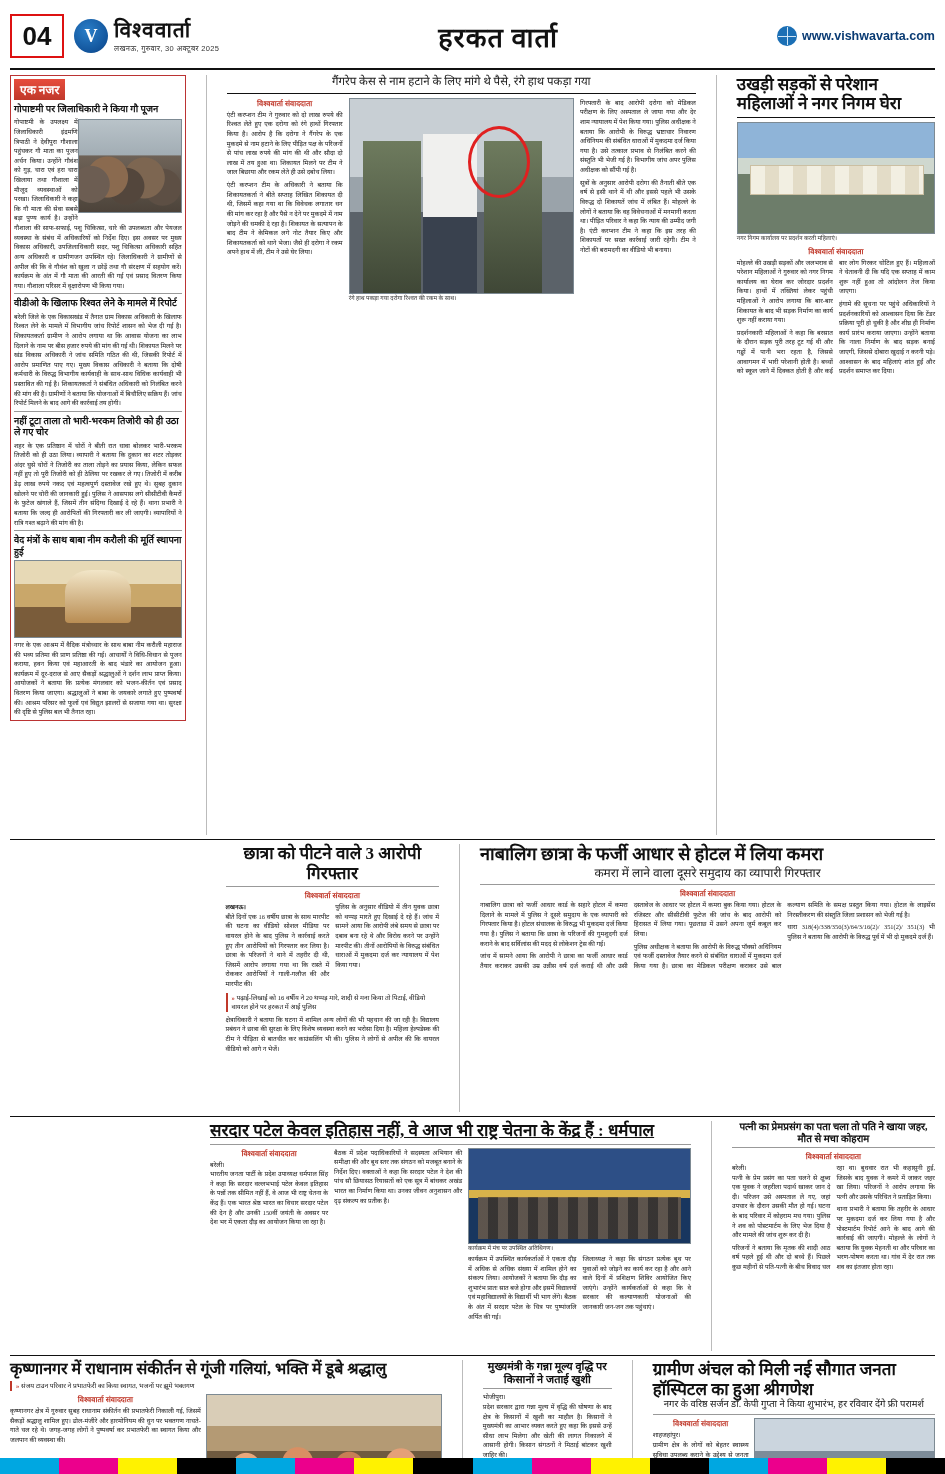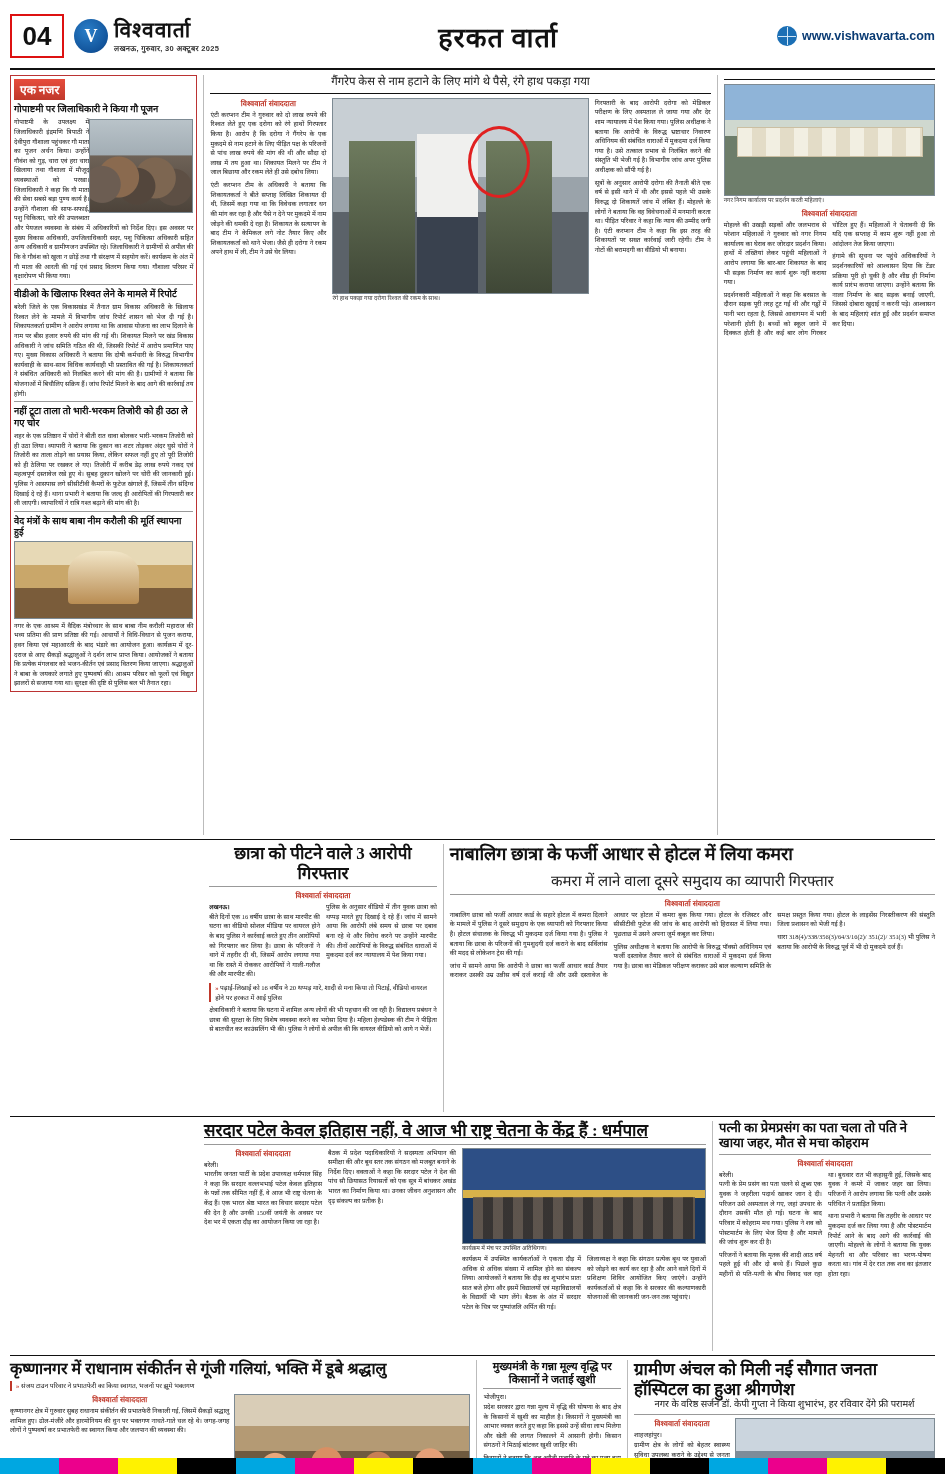--- a/index.html
+++ b/index.html
@@ -41,21 +41,21 @@
     background: radial-gradient(circle at 40% 35%, #2a7fc9 0%, #12549b 70%, #0b3c74 100%);
     display:flex;align-items:center;justify-content:center;
     color:#fff;font-weight:bold;font-size:18px;
     font-family:"Liberation Serif", serif;
   }
   .brand-hi {
     font-family:"Liberation Serif", serif;
     font-size:21px; font-weight:bold; letter-spacing:1px;
     line-height:1;
   }
-  .brand-sub { font-size:7.5px; color:#333; margin-top:2px; letter-spacing:.3px;font-weight:bold;}
+  .brand-sub { font-size:7.5px; color:#333; margin-top:2px; letter-spacing:.3px;}
   .masthead-title {
     flex:1; text-align:center;
     font-family:"Liberation Serif", serif;
     font-size:27px; font-weight:bold; letter-spacing:1px;
   }
   .site {
     display:flex;align-items:center;gap:5px;
     font-size:12.5px; font-weight:bold; color:#0b3c74;
   }
   .globe {
@@ -66,21 +66,21 @@
     content:""; position:absolute; left:50%; top:1px; width:1px; height:18px;
     background:#cfe6f7;
   }
   .globe:after{
     content:""; position:absolute; top:50%; left:1px; width:18px; height:1px;
     background:#cfe6f7;
   }
 
   
   .content { position:relative; margin-top:5px; }
-  .cols { display:flex; gap:6px; }
+  .cols { display:flex; gap:20px; }
   .col { }
   .vrule { width:1px; background:#bbb; }
 
   h1.lead {
     font-family:"Liberation Serif", serif;
     font-weight:bold;
     text-align:center;
     margin:0 0 2px 0;
     line-height:1.12;
   }
@@ -322,20 +322,21 @@
           <div style="width:116px;">
             <div class="body-text">गिरफ्तारी के बाद आरोपी दरोगा को मेडिकल परीक्षण के लिए अस्पताल ले जाया गया और देर शाम न्यायालय में पेश किया गया। पुलिस अधीक्षक ने बताया कि आरोपी के विरुद्ध भ्रष्टाचार निवारण अधिनियम की संबंधित धाराओं में मुकदमा दर्ज किया गया है। उसे तत्काल प्रभाव से निलंबित करने की संस्तुति भी भेजी गई है। विभागीय जांच अपर पुलिस अधीक्षक को सौंपी गई है।</div>
             <div class="body-text" style="margin-top:3px;">सूत्रों के अनुसार आरोपी दरोगा की तैनाती बीते एक वर्ष से इसी थाने में थी और इससे पहले भी उसके विरुद्ध दो शिकायतें जांच में लंबित हैं। मोहल्ले के लोगों ने बताया कि वह विवेचनाओं में मनमानी करता था। पीड़ित परिवार ने कहा कि न्याय की उम्मीद जगी है। एंटी करप्शन टीम ने कहा कि इस तरह की शिकायतों पर सख्त कार्रवाई जारी रहेगी। टीम ने नोटों की बरामदगी का वीडियो भी बनाया।</div>
           </div>
         </div>
       </div>
 
       <div class="vrule" style="height:760px;"></div>
 
       <div class="col" style="width:212px;">
+        <h1 class="lead" style="font-size:17px;text-align:left;">उखड़ी सड़कों से परेशान महिलाओं ने नगर निगम घेरा</h1>
         <div class="hrule"></div>
         <div class="photo ph-banner" style="height:112px;"></div>
         <div class="cap">नगर निगम कार्यालय पर प्रदर्शन करती महिलाएं।</div>
         <div class="byline" style="margin-top:3px;">विश्ववार्ता संवाददाता</div>
         <div class="txtcols2">
           <div class="body-text">मोहल्ले की उखड़ी सड़कों और जलभराव से परेशान महिलाओं ने गुरुवार को नगर निगम कार्यालय का घेराव कर जोरदार प्रदर्शन किया। हाथों में तख्तियां लेकर पहुंची महिलाओं ने आरोप लगाया कि बार-बार शिकायत के बाद भी सड़क निर्माण का कार्य शुरू नहीं कराया गया।</div>
           <div class="body-text" style="margin-top:3px;">प्रदर्शनकारी महिलाओं ने कहा कि बरसात के दौरान सड़क पूरी तरह टूट गई थी और गड्ढों में पानी भरा रहता है, जिससे आवागमन में भारी परेशानी होती है। बच्चों को स्कूल जाने में दिक्कत होती है और कई बार लोग गिरकर चोटिल हुए हैं। महिलाओं ने चेतावनी दी कि यदि एक सप्ताह में काम शुरू नहीं हुआ तो आंदोलन तेज किया जाएगा।</div>
           <div class="body-text" style="margin-top:3px;">हंगामे की सूचना पर पहुंचे अधिकारियों ने प्रदर्शनकारियों को आश्वासन दिया कि टेंडर प्रक्रिया पूरी हो चुकी है और शीघ्र ही निर्माण कार्य प्रारंभ कराया जाएगा। उन्होंने बताया कि नाला निर्माण के बाद सड़क बनाई जाएगी, जिससे दोबारा खुदाई न करनी पड़े। आश्वासन के बाद महिलाएं शांत हुईं और प्रदर्शन समाप्त कर दिया।</div>
         </div>
       </div>
@@ -360,21 +361,21 @@
           <span class="arrow-red">»</span>
           <span>पढ़ाई-लिखाई को 16 वर्षीय ने 20 थप्पड़ मारे, शादी से मना किया तो पिटाई, वीडियो वायरल होने पर हरकत में आई पुलिस</span>
         </div>
         <div class="body-text" style="margin-top:3px;">क्षेत्राधिकारी ने बताया कि घटना में शामिल अन्य लोगों की भी पहचान की जा रही है। विद्यालय प्रबंधन ने छात्रा की सुरक्षा के लिए विशेष व्यवस्था करने का भरोसा दिया है। महिला हेल्पडेस्क की टीम ने पीड़िता से बातचीत कर काउंसलिंग भी की। पुलिस ने लोगों से अपील की कि वायरल वीडियो को आगे न भेजें।</div>
       </div>
 
       <div class="vrule" style="height:268px;"></div>
 
       <div class="col" style="width:490px;">
         <div class="sec-title" style="font-size:18px;">नाबालिग छात्रा के फर्जी आधार से होटल में लिया कमरा</div>
-        <div class="sub-lead" style="font-size:15px;margin-top:7px;">कमरा में लाने वाला दूसरे समुदाय का व्यापारी गिरफ्तार</div>
+        <div class="sub-lead" style="font-size:12px;margin-top:1px;">कमरा में लाने वाला दूसरे समुदाय का व्यापारी गिरफ्तार</div>
         <div class="hrule-thin"></div>
         <div class="byline">विश्ववार्ता संवाददाता</div>
         <div class="txtcols3">
           <div class="body-text">नाबालिग छात्रा को फर्जी आधार कार्ड के सहारे होटल में कमरा दिलाने के मामले में पुलिस ने दूसरे समुदाय के एक व्यापारी को गिरफ्तार किया है। होटल संचालक के विरुद्ध भी मुकदमा दर्ज किया गया है। पुलिस ने बताया कि छात्रा के परिजनों की गुमशुदगी दर्ज कराने के बाद सर्विलांस की मदद से लोकेशन ट्रेस की गई।</div>
           <div class="body-text" style="margin-top:3px;">जांच में सामने आया कि आरोपी ने छात्रा का फर्जी आधार कार्ड तैयार कराकर उसकी उम्र उन्नीस वर्ष दर्ज कराई थी और उसी दस्तावेज के आधार पर होटल में कमरा बुक किया गया। होटल के रजिस्टर और सीसीटीवी फुटेज की जांच के बाद आरोपी को हिरासत में लिया गया। पूछताछ में उसने अपना जुर्म कबूल कर लिया।</div>
           <div class="body-text" style="margin-top:3px;">पुलिस अधीक्षक ने बताया कि आरोपी के विरुद्ध पॉक्सो अधिनियम एवं फर्जी दस्तावेज तैयार करने से संबंधित धाराओं में मुकदमा दर्ज किया गया है। छात्रा का मेडिकल परीक्षण कराकर उसे बाल कल्याण समिति के समक्ष प्रस्तुत किया गया। होटल के लाइसेंस निरस्तीकरण की संस्तुति जिला प्रशासन को भेजी गई है।</div>
           <div class="body-text" style="margin-top:3px;">धारा 318(4)/338/356(3)/64/3/16(2)/ 351(2)/ 351(3) भी पुलिस ने बताया कि आरोपी के विरुद्ध पूर्व में भी दो मुकदमे दर्ज हैं।</div>
         </div>
       </div>
     </div>
@@ -402,21 +403,21 @@
               <div class="body-text">कार्यक्रम में उपस्थित कार्यकर्ताओं ने एकता दौड़ में अधिक से अधिक संख्या में शामिल होने का संकल्प लिया। आयोजकों ने बताया कि दौड़ का शुभारंभ प्रातः सात बजे होगा और इसमें विद्यालयों एवं महाविद्यालयों के विद्यार्थी भी भाग लेंगे। बैठक के अंत में सरदार पटेल के चित्र पर पुष्पांजलि अर्पित की गई।</div>
               <div class="body-text" style="margin-top:3px;">जिलाध्यक्ष ने कहा कि संगठन प्रत्येक बूथ पर युवाओं को जोड़ने का कार्य कर रहा है और आने वाले दिनों में प्रशिक्षण शिविर आयोजित किए जाएंगे। उन्होंने कार्यकर्ताओं से कहा कि वे सरकार की कल्याणकारी योजनाओं की जानकारी जन-जन तक पहुंचाएं।</div>
             </div>
           </div>
         </div>
       </div>
 
       <div class="vrule" style="height:230px;"></div>
 
       <div class="col" style="width:212px;">
-        <div class="sec-title" style="font-size:13px;text-align:left;">पत्नी का प्रेमप्रसंग का पता चला तो पति ने खाया जहर, मौत से मचा कोहराम</div>
+        <div class="sec-title" style="font-size:10px;text-align:center;">पत्नी का प्रेमप्रसंग का पता चला तो पति ने खाया जहर, मौत से मचा कोहराम</div>
         <div class="hrule-thin"></div>
         <div class="byline">विश्ववार्ता संवाददाता</div>
         <div class="txtcols2">
           <div class="body-text">बरेली।</div>
           <div class="body-text">पत्नी के प्रेम प्रसंग का पता चलने से क्षुब्ध एक युवक ने जहरीला पदार्थ खाकर जान दे दी। परिजन उसे अस्पताल ले गए, जहां उपचार के दौरान उसकी मौत हो गई। घटना के बाद परिवार में कोहराम मच गया। पुलिस ने शव को पोस्टमार्टम के लिए भेज दिया है और मामले की जांच शुरू कर दी है।</div>
           <div class="body-text" style="margin-top:3px;">परिजनों ने बताया कि मृतक की शादी आठ वर्ष पहले हुई थी और दो बच्चे हैं। पिछले कुछ महीनों से पति-पत्नी के बीच विवाद चल रहा था। बुधवार रात भी कहासुनी हुई, जिसके बाद युवक ने कमरे में जाकर जहर खा लिया। परिजनों ने आरोप लगाया कि पत्नी और उसके परिचित ने प्रताड़ित किया।</div>
           <div class="body-text" style="margin-top:3px;">थाना प्रभारी ने बताया कि तहरीर के आधार पर मुकदमा दर्ज कर लिया गया है और पोस्टमार्टम रिपोर्ट आने के बाद आगे की कार्रवाई की जाएगी। मोहल्ले के लोगों ने बताया कि युवक मेहनती था और परिवार का भरण-पोषण करता था। गांव में देर रात तक शव का इंतजार होता रहा।</div>
         </div>
       </div>
     </div>

